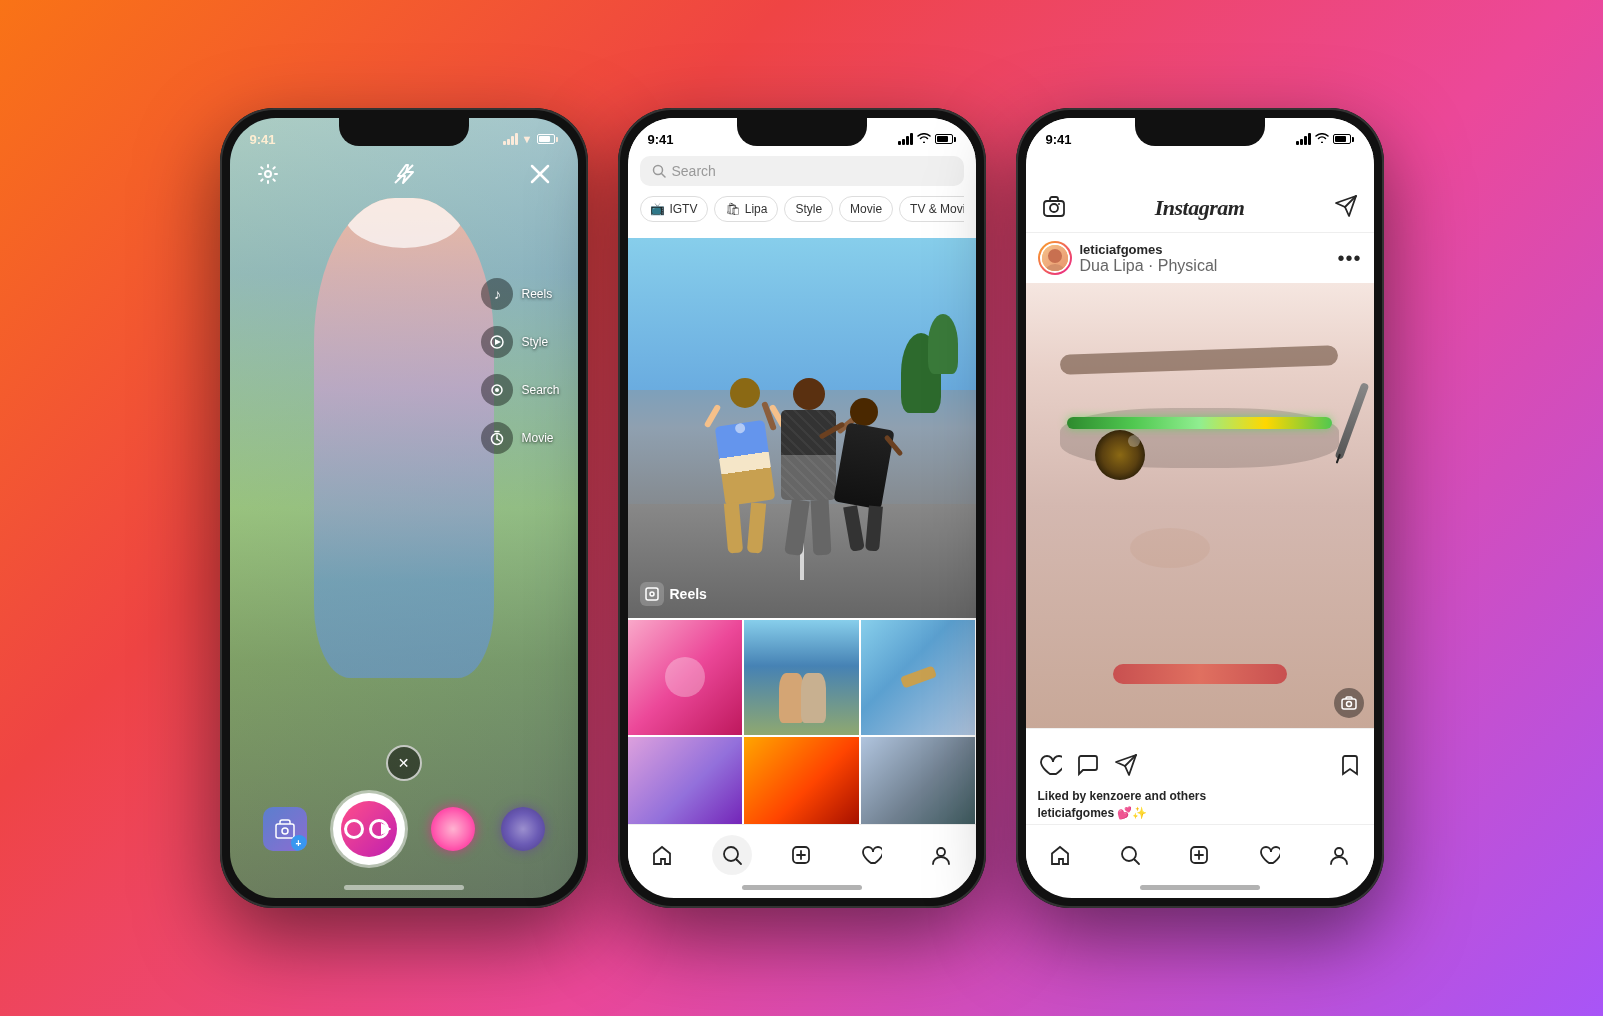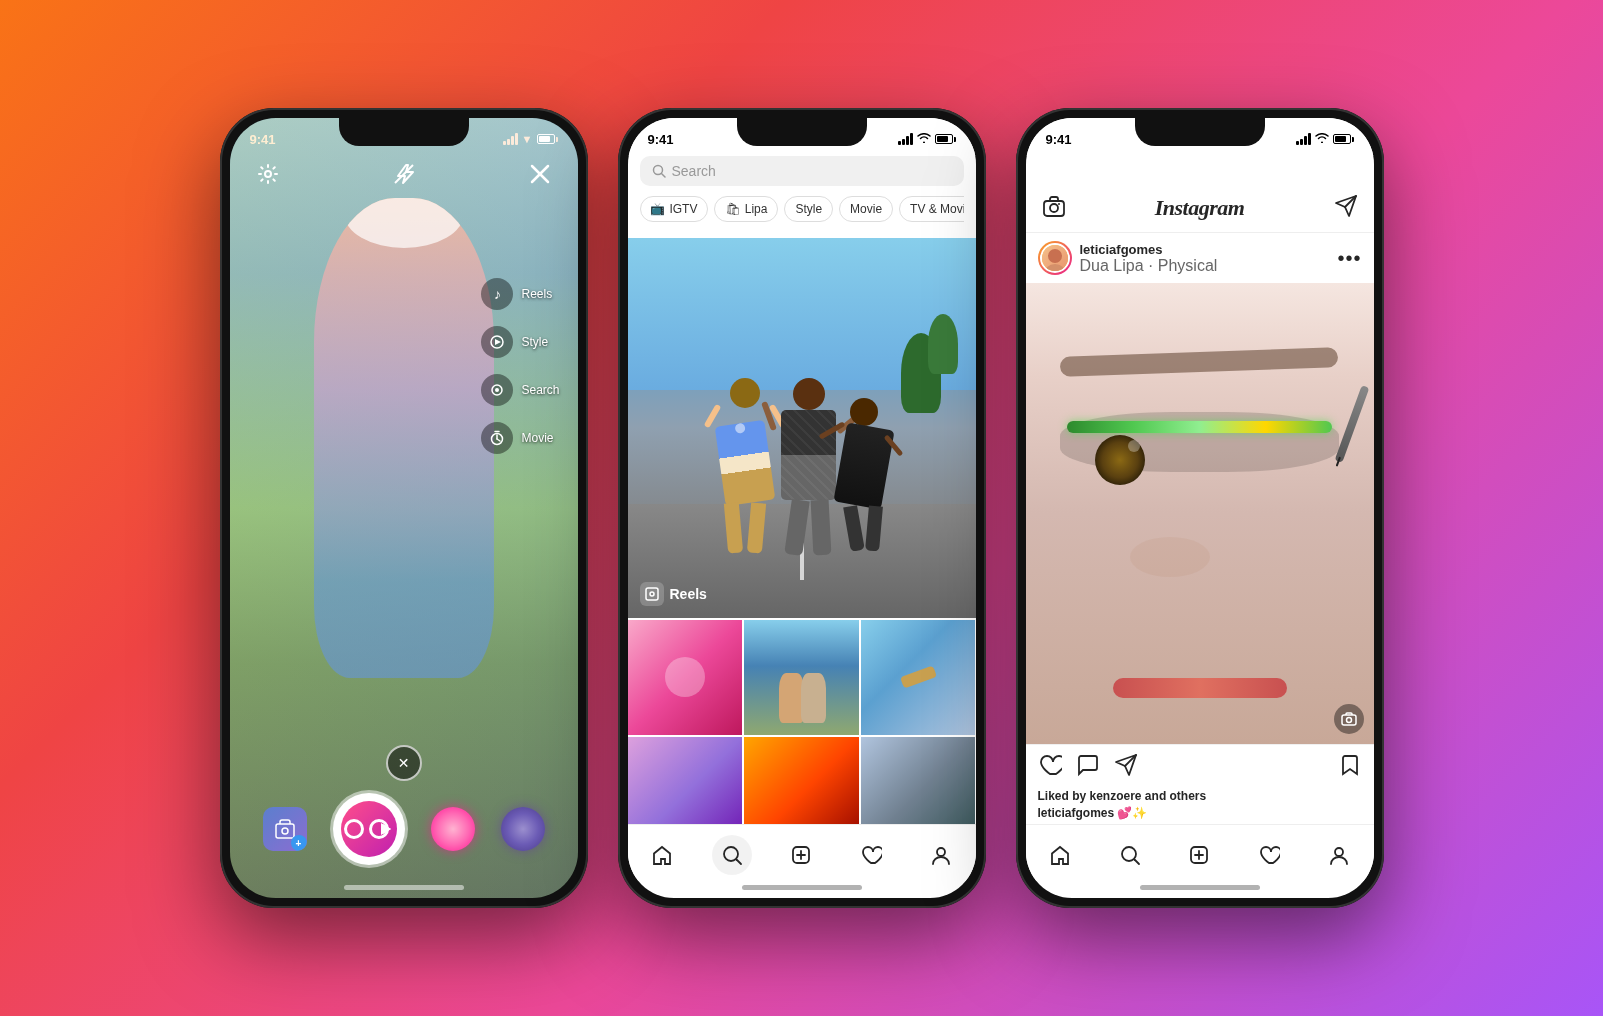--- a/index.html
+++ b/index.html
@@ -522,21 +522,21 @@
     .post-image {
       width: 100%;
       flex: 1;
       background: linear-gradient(180deg, #f5e6e0 0%, #e8d0c8 20%, #d4b8b0 40%, #c8a89a 60%, #f0d0c8 100%);
       position: relative;
       overflow: hidden;
       min-height: 280px;
     }
 
     .post-actions {
-      padding: 8px 12px 4px;
+      padding: 24px 12px 4px;
       border-top: 1px solid #f0f0f0;
     }
 
     .post-action-icons {
       display: flex;
       align-items: center;
       gap: 14px;
       margin-bottom: 6px;
     }
 

